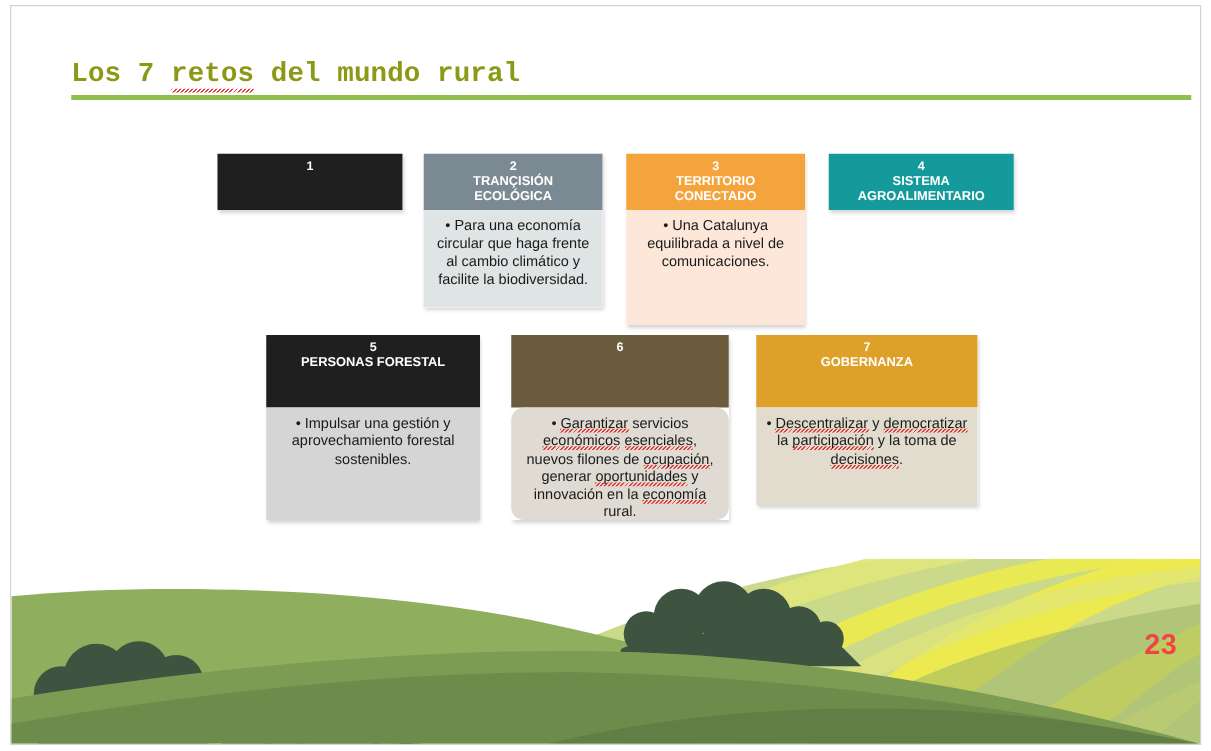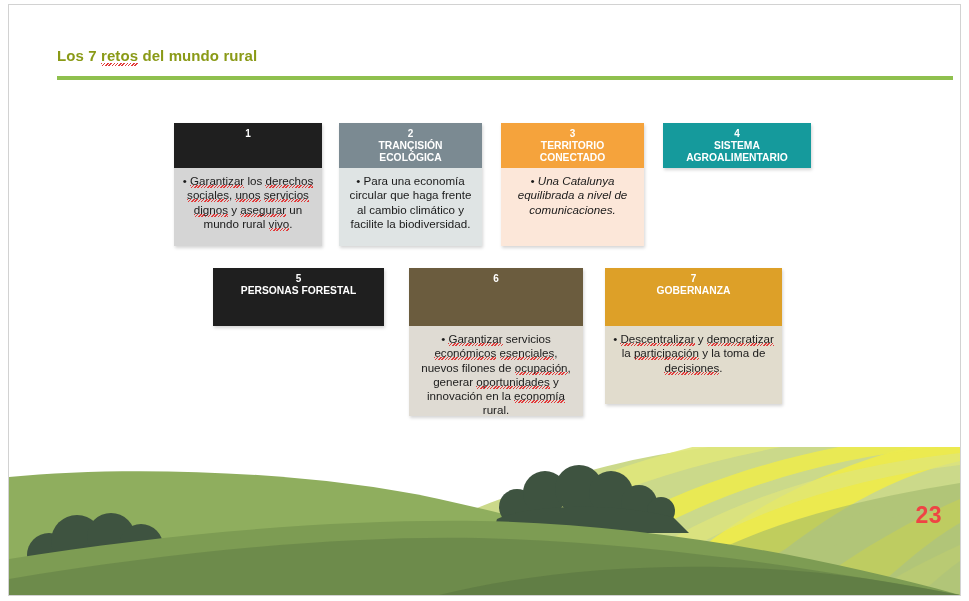--- a/index.html
+++ b/index.html
@@ -27,28 +27,29 @@
   }
 
   
   #title-block {
     position: absolute;
     left: 48px;
     top: 42px;
     width: 848px;
   }
   #page-title {
-    font-size: 15px;
+    font-size: 22px;
     font-weight: bold;
     color: #8a9a17;
     letter-spacing: 0.1px;
     white-space: nowrap;
     line-height: 1.15;
     position: relative;
     display: inline-block;
+    font-family: Liberation Mono, monospace;
   }
   #page-title .sp {
     position: relative;
     display: inline-block;
     background-image: repeating-linear-gradient(
       135deg,
       #e23b3b 0px, #e23b3b 1.1px,
       rgba(0,0,0,0) 1.1px, rgba(0,0,0,0) 2.3px);
     background-size: 100% 3px;
     background-repeat: repeat-x;
@@ -144,56 +145,56 @@
   <div id="title-block">
     <div id="page-title" style="color: rgb(138, 154, 23);"><span>Los 7 </span><span class="sp">retos</span><span> del mundo rural</span></div>
   </div>
   <div id="title-rule" style="background: rgb(143, 192, 78);"></div>
 
   <div id="cards-layer">
       <div class="card" style="left: 165px; top: 118px; width: 148px;">
         <div class="card-head" style="height: 45px; background: rgb(31, 31, 31); color: rgb(255, 255, 255);">
           <div class="card-num">1</div>
         </div>
-        <div class="card-body" style="height: 78px; background: rgb(213, 213, 213);">• <span class="sp">Garantizar</span> los <span class="sp">derechos</span> <span class="sp">sociales</span>, <span class="sp">unos</span> <span class="sp">servicios</span> <span class="sp">dignos</span> y <span class="sp">asegurar</span> un mundo rural <span class="sp">vivo</span>.</div>
       </div>
       <div class="card" style="left: 330px; top: 118px; width: 143px;">
         <div class="card-head" style="height: 45px; background: rgb(123, 138, 146); color: rgb(255, 255, 255);">
           <div class="card-num">2</div>
           <div class="card-title">TRANÇISIÓN
 ECOLÓGICA</div>
         </div>
         <div class="card-body" style="height: 78px; background: rgb(223, 228, 228);">• Para una economía circular que haga frente al cambio climático y facilite la biodiversidad.</div>
       </div>
       <div class="card" style="left: 492px; top: 118px; width: 143px;">
         <div class="card-head" style="height: 45px; background: rgb(245, 163, 60); color: rgb(255, 255, 255);">
           <div class="card-num">3</div>
           <div class="card-title">TERRITORIO
 CONECTADO</div>
         </div>
-        <div class="card-body" style="height: 78px; background: rgb(252, 231, 217); font-style: italic;">• Una Catalunya equilibrada a nivel de comunicaciones.</div>
+        <div class="card-body" style="height: 92px; background: rgb(252, 231, 217);">• Una Catalunya equilibrada a nivel de comunicaciones.</div>
       </div>
       <div class="card" style="left: 654px; top: 118px; width: 148px;">
         <div class="card-head" style="height: 45px; background: rgb(21, 154, 156); color: rgb(255, 255, 255);">
           <div class="card-num">4</div>
           <div class="card-title">SISTEMA
 AGROALIMENTARIO</div>
         </div>
       </div>
       <div class="card" style="left: 204px; top: 263px; width: 171px;">
         <div class="card-head" style="height: 58px; background: rgb(31, 31, 31); color: rgb(255, 255, 255);">
           <div class="card-num">5</div>
           <div class="card-title">PERSONAS FORESTAL</div>
         </div>
+        <div class="card-body" style="height: 90px; background: rgb(213, 213, 213);">• Impulsar una gestión y aprovechamiento forestal sostenibles.</div>
       </div>
       <div class="card" style="left: 400px; top: 263px; width: 174px;">
         <div class="card-head" style="height: 58px; background: rgb(107, 92, 62); color: rgb(255, 255, 255);">
           <div class="card-num">6</div>
         </div>
-        <div class="card-body" style="height: 90px; background: rgb(223, 219, 211);">• <span class="sp">Garantizar</span> servicios <span class="sp">económicos</span> <span class="sp">esenciales</span>, nuevos filones de <span class="sp">ocupación</span>, generar <span class="sp">oportunidades</span> y innovación en la <span class="sp">economía</span> rural.</div>
+        <div class="card-body" style="height: 90px; background: rgb(223, 219, 211); border-radius: 10px;">• <span class="sp">Garantizar</span> servicios <span class="sp">económicos</span> <span class="sp">esenciales</span>, nuevos filones de <span class="sp">ocupación</span>, generar <span class="sp">oportunidades</span> y innovación en la <span class="sp">economía</span> rural.</div>
       </div>
       <div class="card" style="left: 596px; top: 263px; width: 177px;">
         <div class="card-head" style="height: 58px; background: rgb(221, 160, 40); color: rgb(255, 255, 255);">
           <div class="card-num">7</div>
           <div class="card-title">GOBERNANZA</div>
         </div>
         <div class="card-body" style="height: 78px; background: rgb(225, 220, 205);">• <span class="sp">Descentralizar</span> y <span class="sp">democratizar</span> la <span class="sp">participación</span> y la toma de <span class="sp">decisiones</span>.</div>
       </div>
     </div>
 

